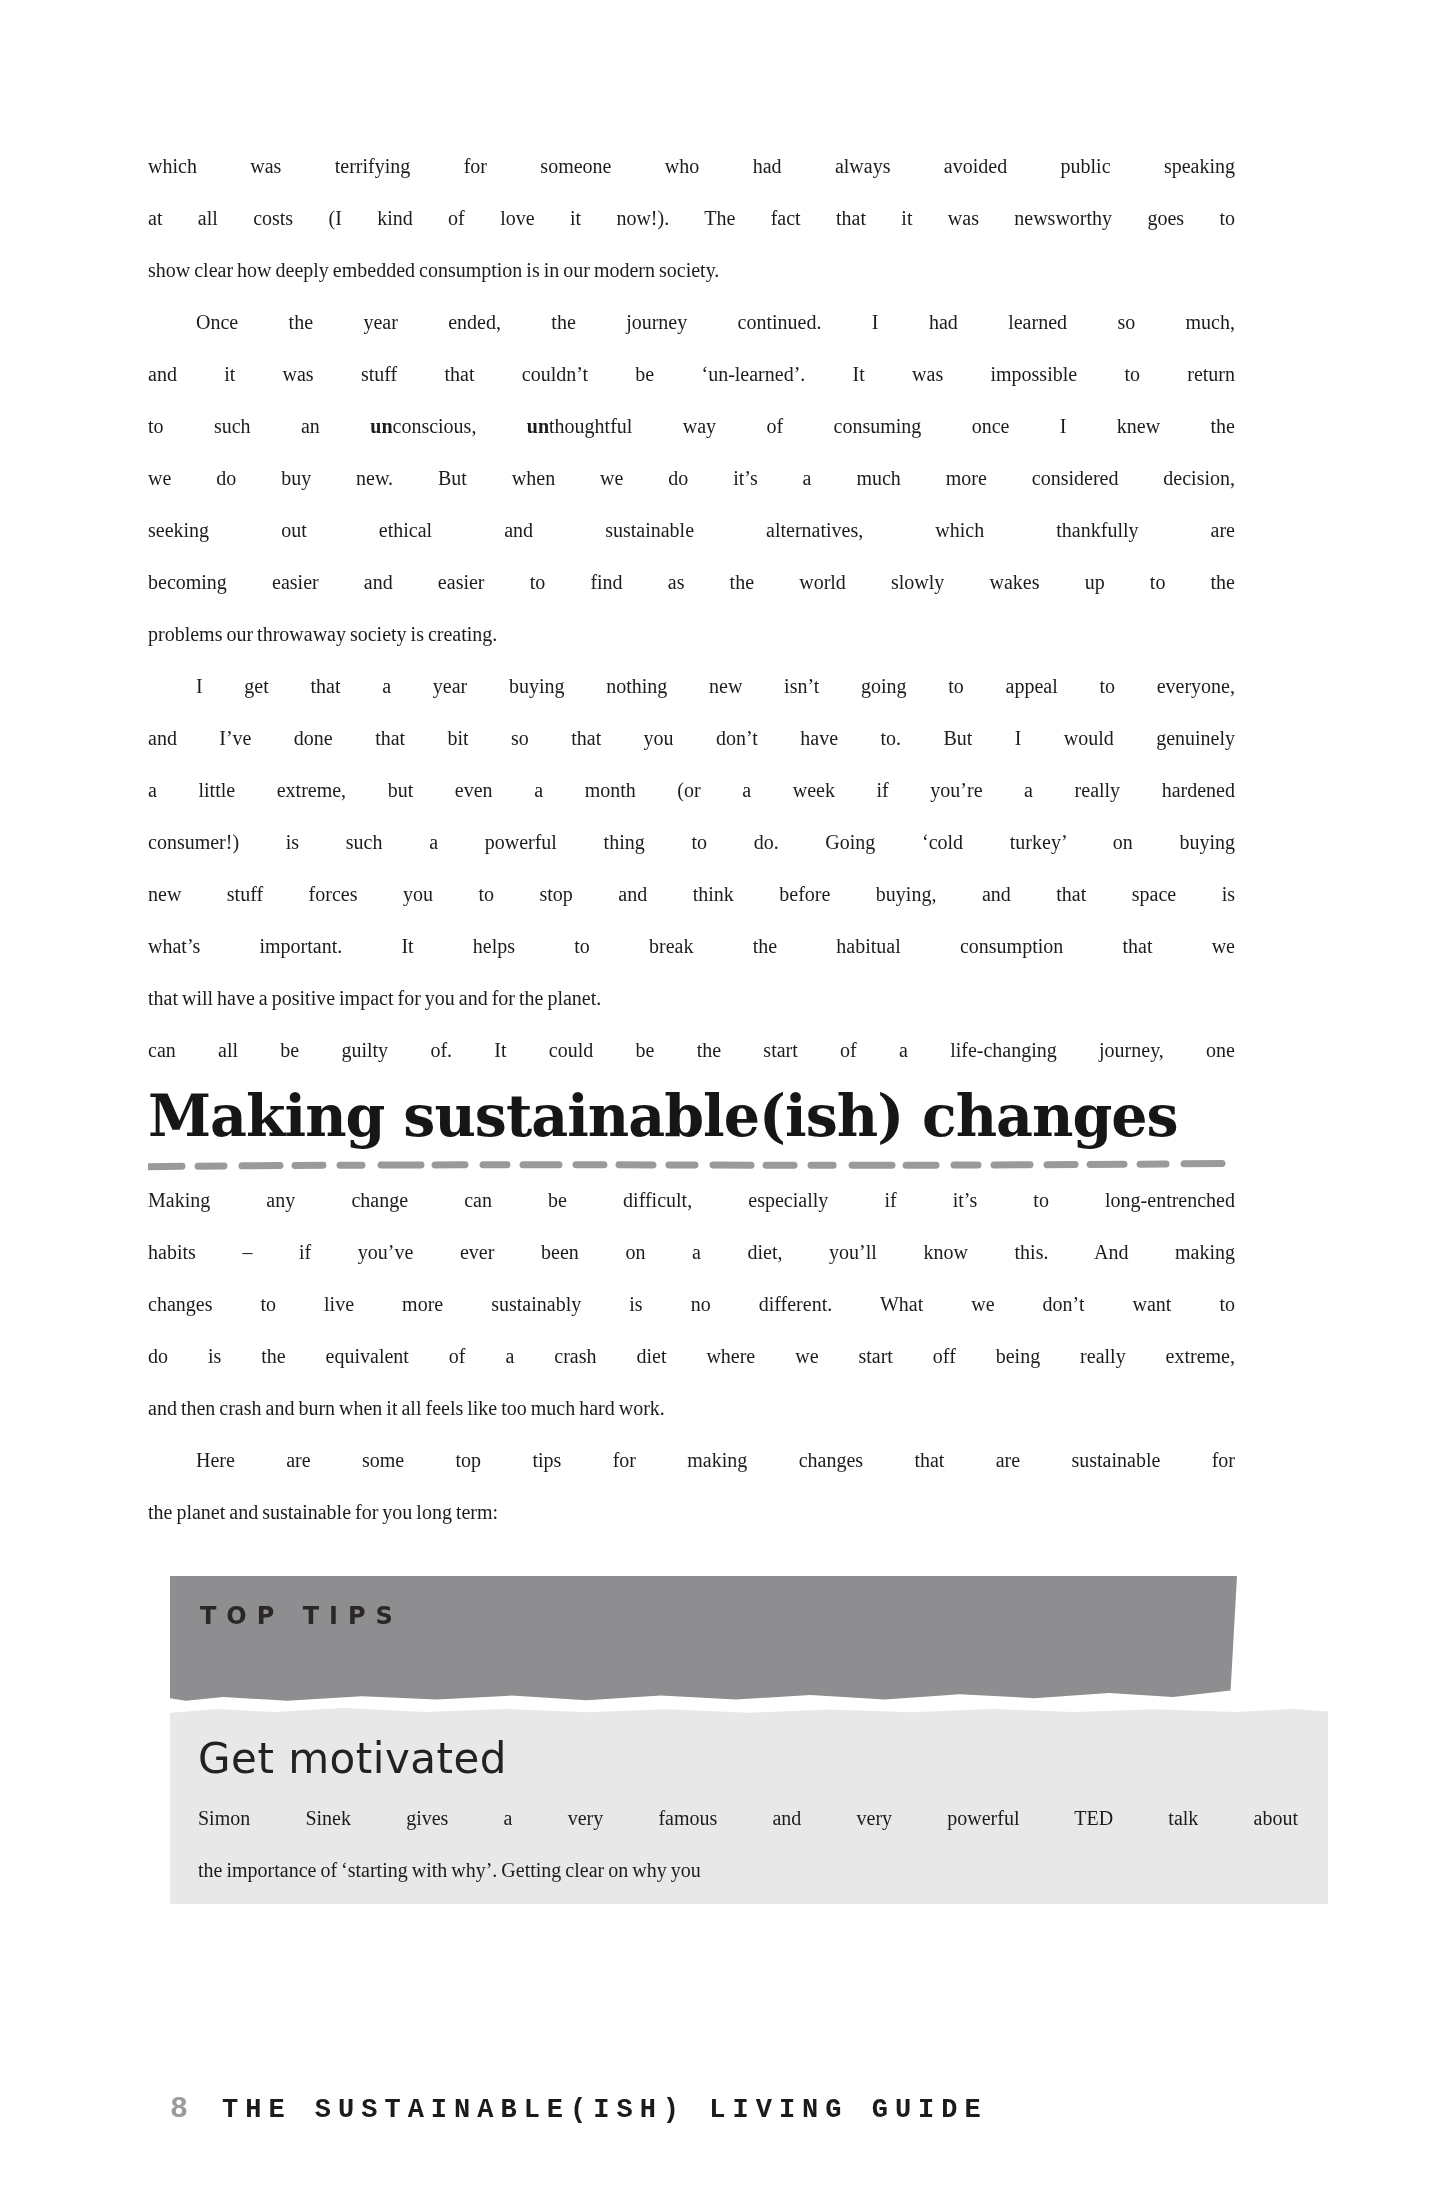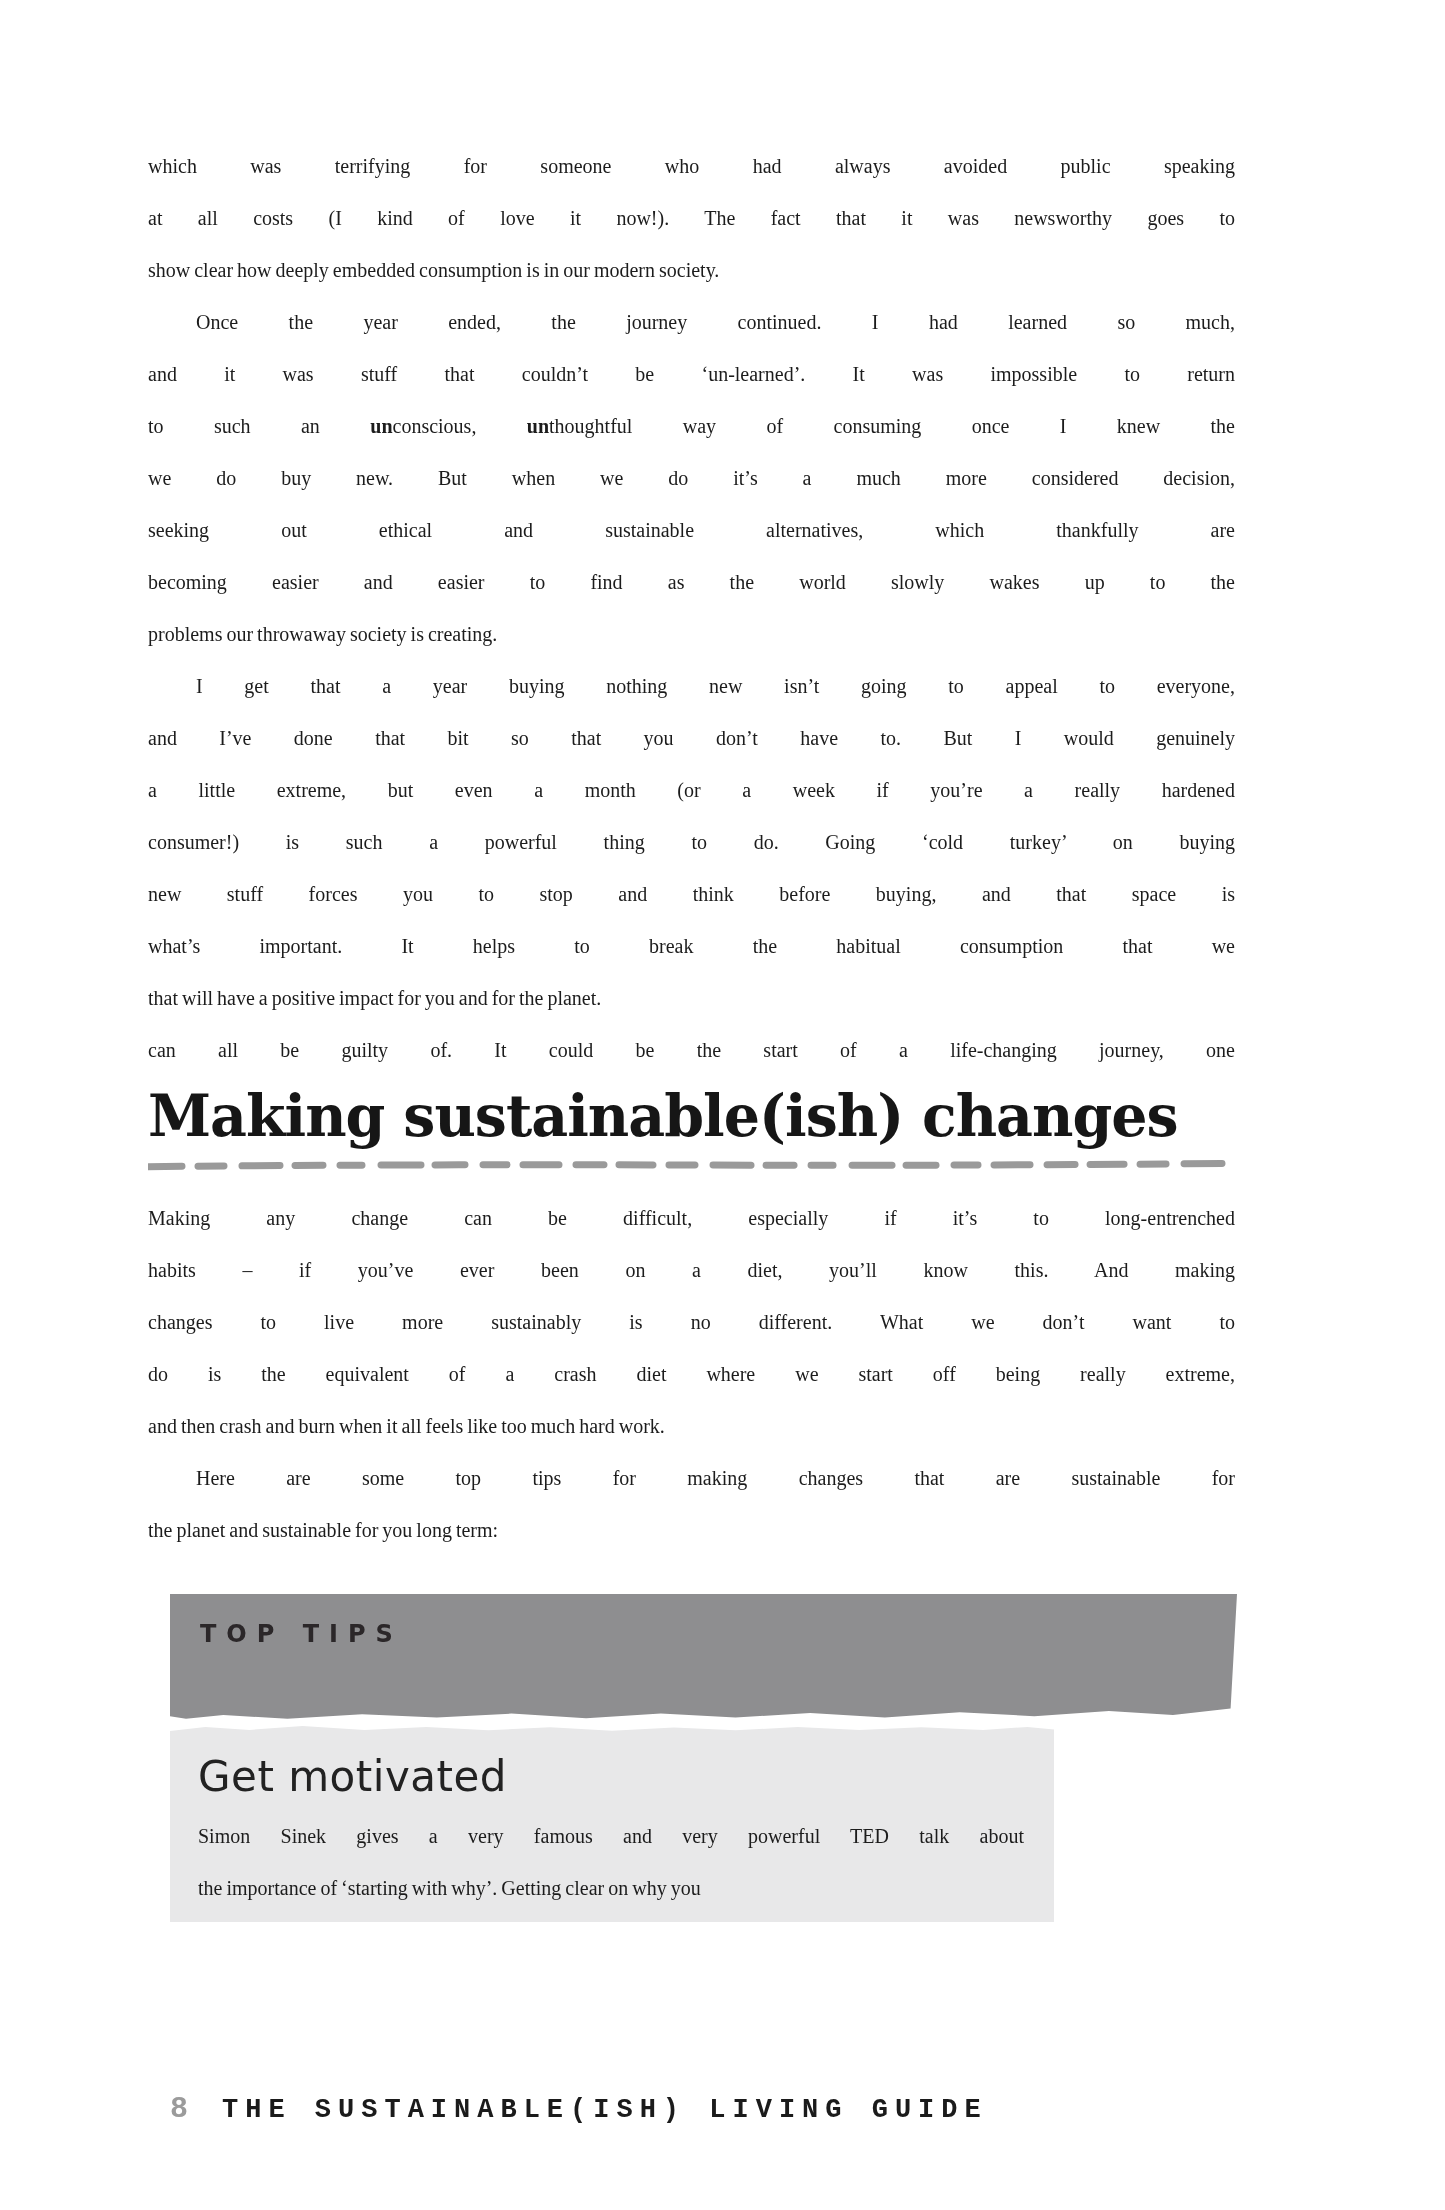--- a/index.html
+++ b/index.html
@@ -28,37 +28,37 @@
     margin:10px 0 0 148px;width:1087px;
     font-family:"DejaVu Serif",serif;
     font-weight:bold;font-size:57px;line-height:60px;
     letter-spacing:-1px;color:#161616;
     white-space:nowrap;
   }
   
   .dashes{margin:14px 0 0 148px;width:1087px;height:10px;transform:rotate(-0.12deg);}
   .dashes svg{display:block;width:1087px;height:10px;}
   
-  #body-below{margin-top:22px;}
+  #body-below{margin-top:4px;}
   
   .tips{margin:38px 0 0 170px;width:1067px;}
   .banner{
     width:1067px;height:130px;
     background:var(--banner-bg,#8e8e90);
     clip-path:polygon(0% 0%,100% 0%,99.4% 88%,94% 93%,88% 90%,81% 94%,74% 91%,67% 95%,60% 91.5%,53% 95%,46% 92%,39% 95.5%,32% 92%,25% 95%,18% 92.5%,11% 96%,5% 93%,1.5% 96%,0% 94%);
     padding:0;box-sizing:border-box;
   }
   .banner-label{
     display:inline-block;margin:18px 0 0 30px;
     font-family:"DejaVu Sans",sans-serif;
     font-weight:bold;font-size:24px;line-height:44px;
     letter-spacing:10px;color:#2b2729;
   }
   .tipbox{
-    margin-top:2px;width:884px;height:196px;box-sizing:border-box;
+    margin-top:2px;width:1158px;height:196px;box-sizing:border-box;
     background:var(--box-bg,#e8e8e9);
     clip-path:polygon(0% 2.5%,4% 0.5%,9% 2%,15% 0%,22% 2%,29% 0.5%,36% 2.2%,43% 0.6%,50% 2.4%,57% 0.8%,64% 2.2%,71% 0.5%,78% 2%,85% 0.6%,92% 2%,97% 0.5%,100% 1.8%,100% 100%,0% 100%);
     padding:26px 30px 0 28px;
   }
   .tip-title{
     margin:0 0 8px 0;
     font-family:"DejaVu Sans",sans-serif;
     font-weight:500;font-size:42px;line-height:50px;
     color:#222222;letter-spacing:0.5px;
   }

